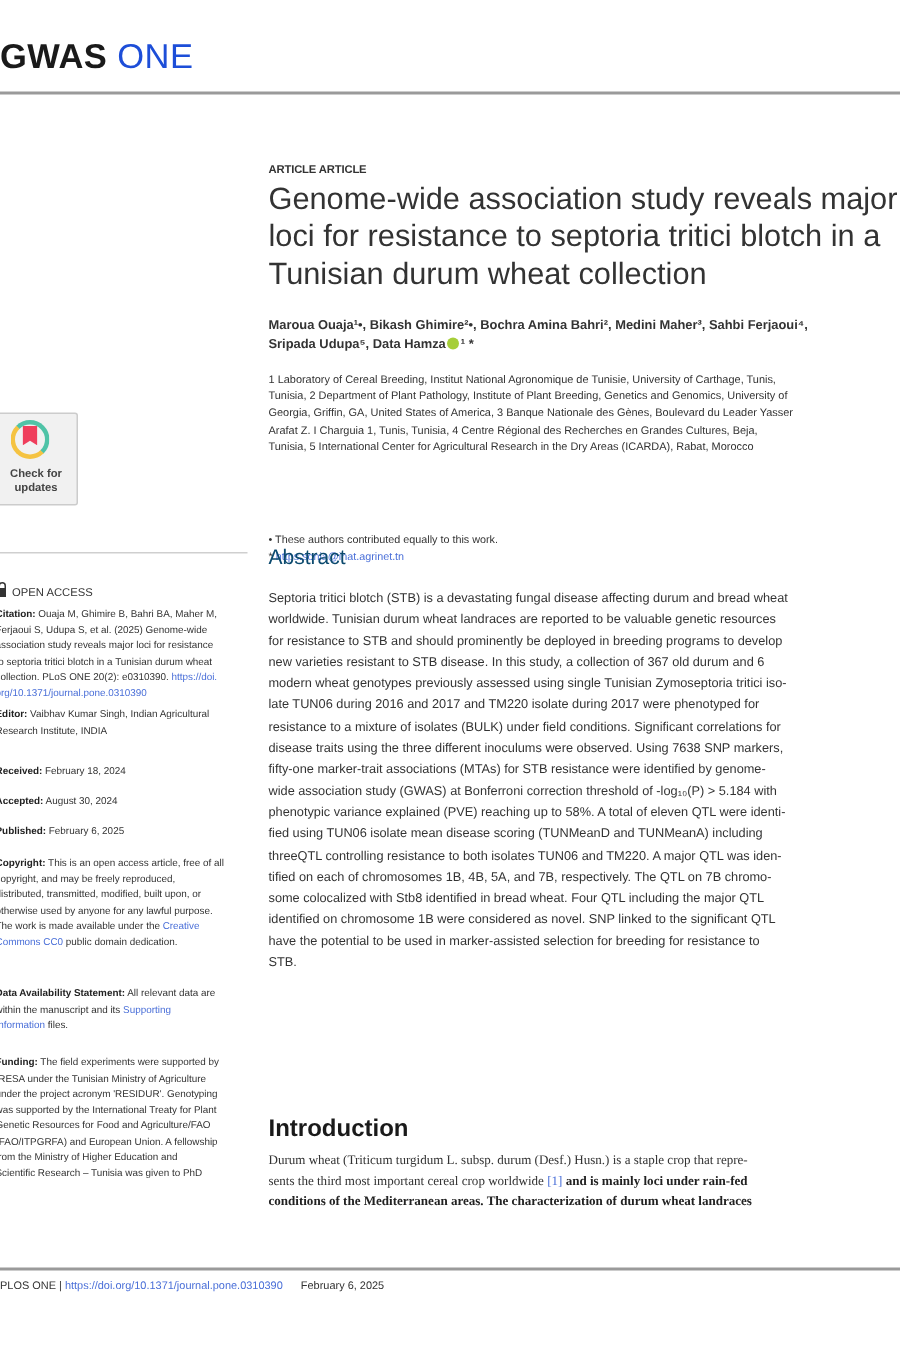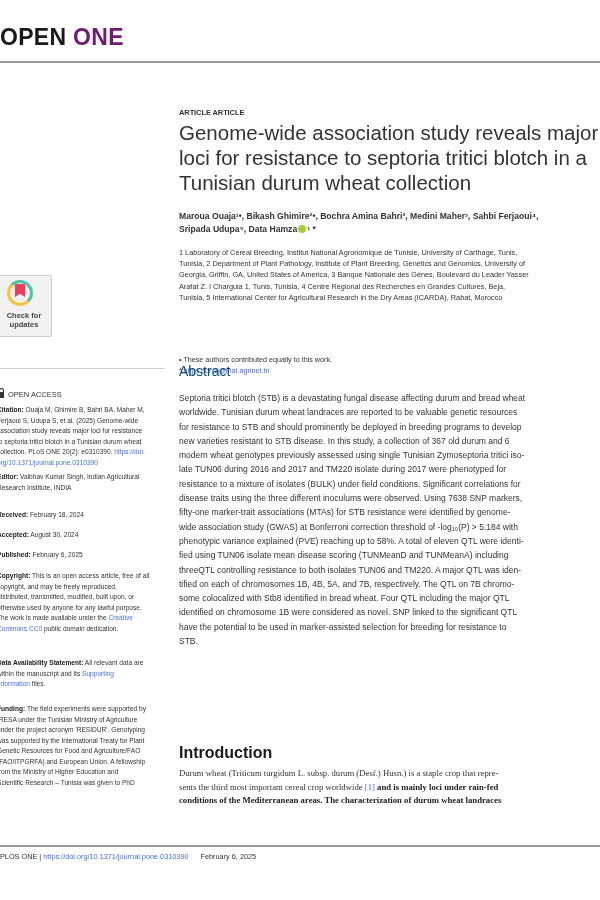--- a/index.html
+++ b/index.html
@@ -3,21 +3,21 @@
 <meta charset="utf-8">
 <style>
   html, body { margin: 0; padding: 0; }
   body {
     width: 600px; height: 900px; overflow: hidden; position: relative;
     background: #ffffff; color: #222;
     font-family: "Liberation Sans", sans-serif;
   }
   .abs { position: absolute; }
   .brand { left: 0; top: 24px; font-size: 23px; font-weight: bold; letter-spacing: 0.3px; color: #1a1a1a; }
-  .brand .one { color: #701a75; font-weight: bold; margin-top: 42px; }
+  .brand .one { color: #1d4ed8; font-weight: normal; margin-top: 42px; }
   .top-rule { left: 0; top: 61px; width: 600px; height: 2px; background: #9a9a9a; }
 
   .kicker { left: 179px; top: 108px; font-size: 7.5px; font-weight: bold; color: #333; letter-spacing: -0.1px; }
   .title { left: 179px; top: 120px; width: 440px; font-size: 20.5px; line-height: 25px; color: #333; white-space: nowrap; }
   .title div { height: 25px; }
 
   .authors { left: 179px; top: 210px; width: 440px; font-size: 8.6px; line-height: 13px; font-weight: bold; color: #333; white-space: nowrap; }
   .orcid { display: inline-block; width: 8px; height: 8px; border-radius: 50%; background: #a6ce39; vertical-align: -1px; margin: 0 1px; }
 
   .affil { left: 179px; top: 247px; width: 440px; font-size: 7.3px; line-height: 11.2px; color: #333; white-space: nowrap; }
@@ -49,21 +49,21 @@
 
   .foot-rule { left: 0; top: 845px; width: 600px; height: 2px; background: #9a9a9a; }
   .footer { left: 0; top: 852px; font-size: 7.3px; color: #333; white-space: nowrap; }
   .footer b { font-weight: normal; }
   .page { left: 585px; top: 852px; font-size: 13px; font-weight: bold; color: #333; margin-left: 30px; }
 </style>
 </head>
 <body>
 
 <div class="abs brand">
-  <span>OPEN</span>
+  <span>GWAS</span>
   <span class="one">ONE</span>
 </div>
 <div class="abs top-rule"></div>
 
 <div class="abs kicker">ARTICLE ARTICLE</div>
 <div class="abs title">
   <div>Genome-wide association study reveals major</div>
   <div>loci for resistance to septoria tritici blotch in a</div>
   <div>Tunisian durum wheat collection</div>
 </div>

